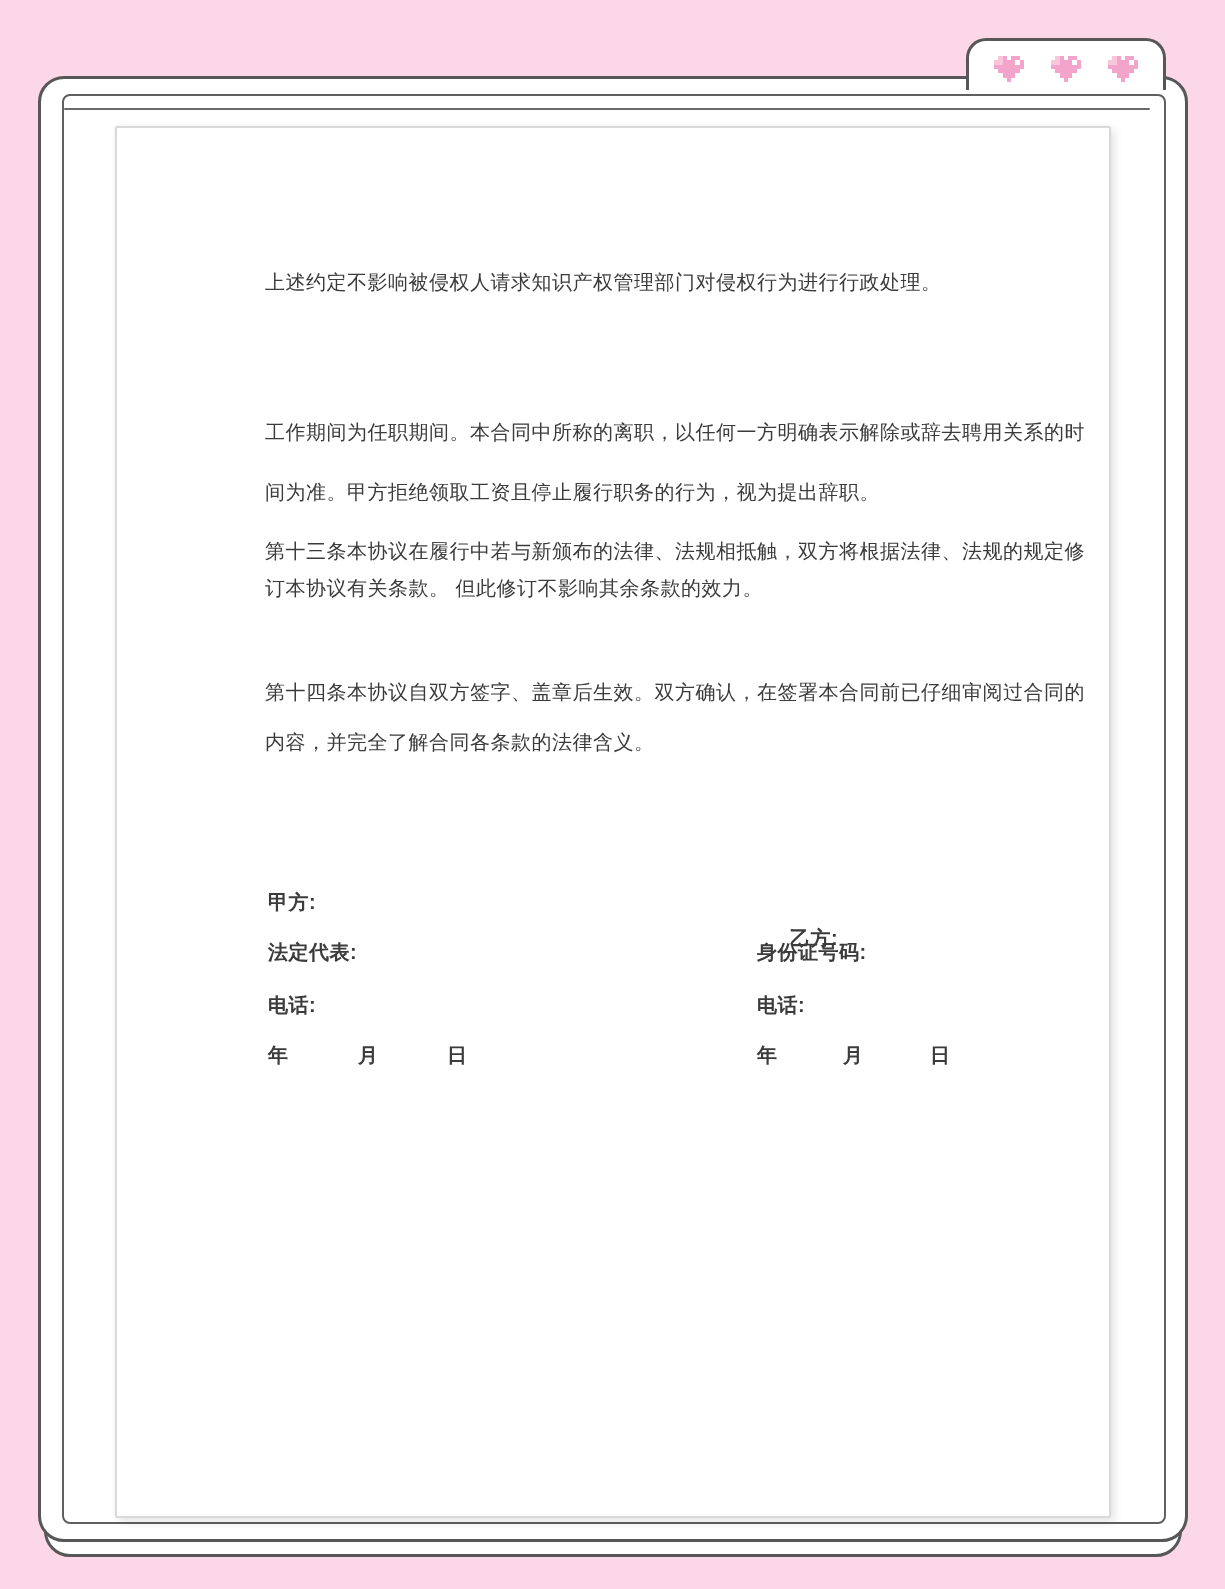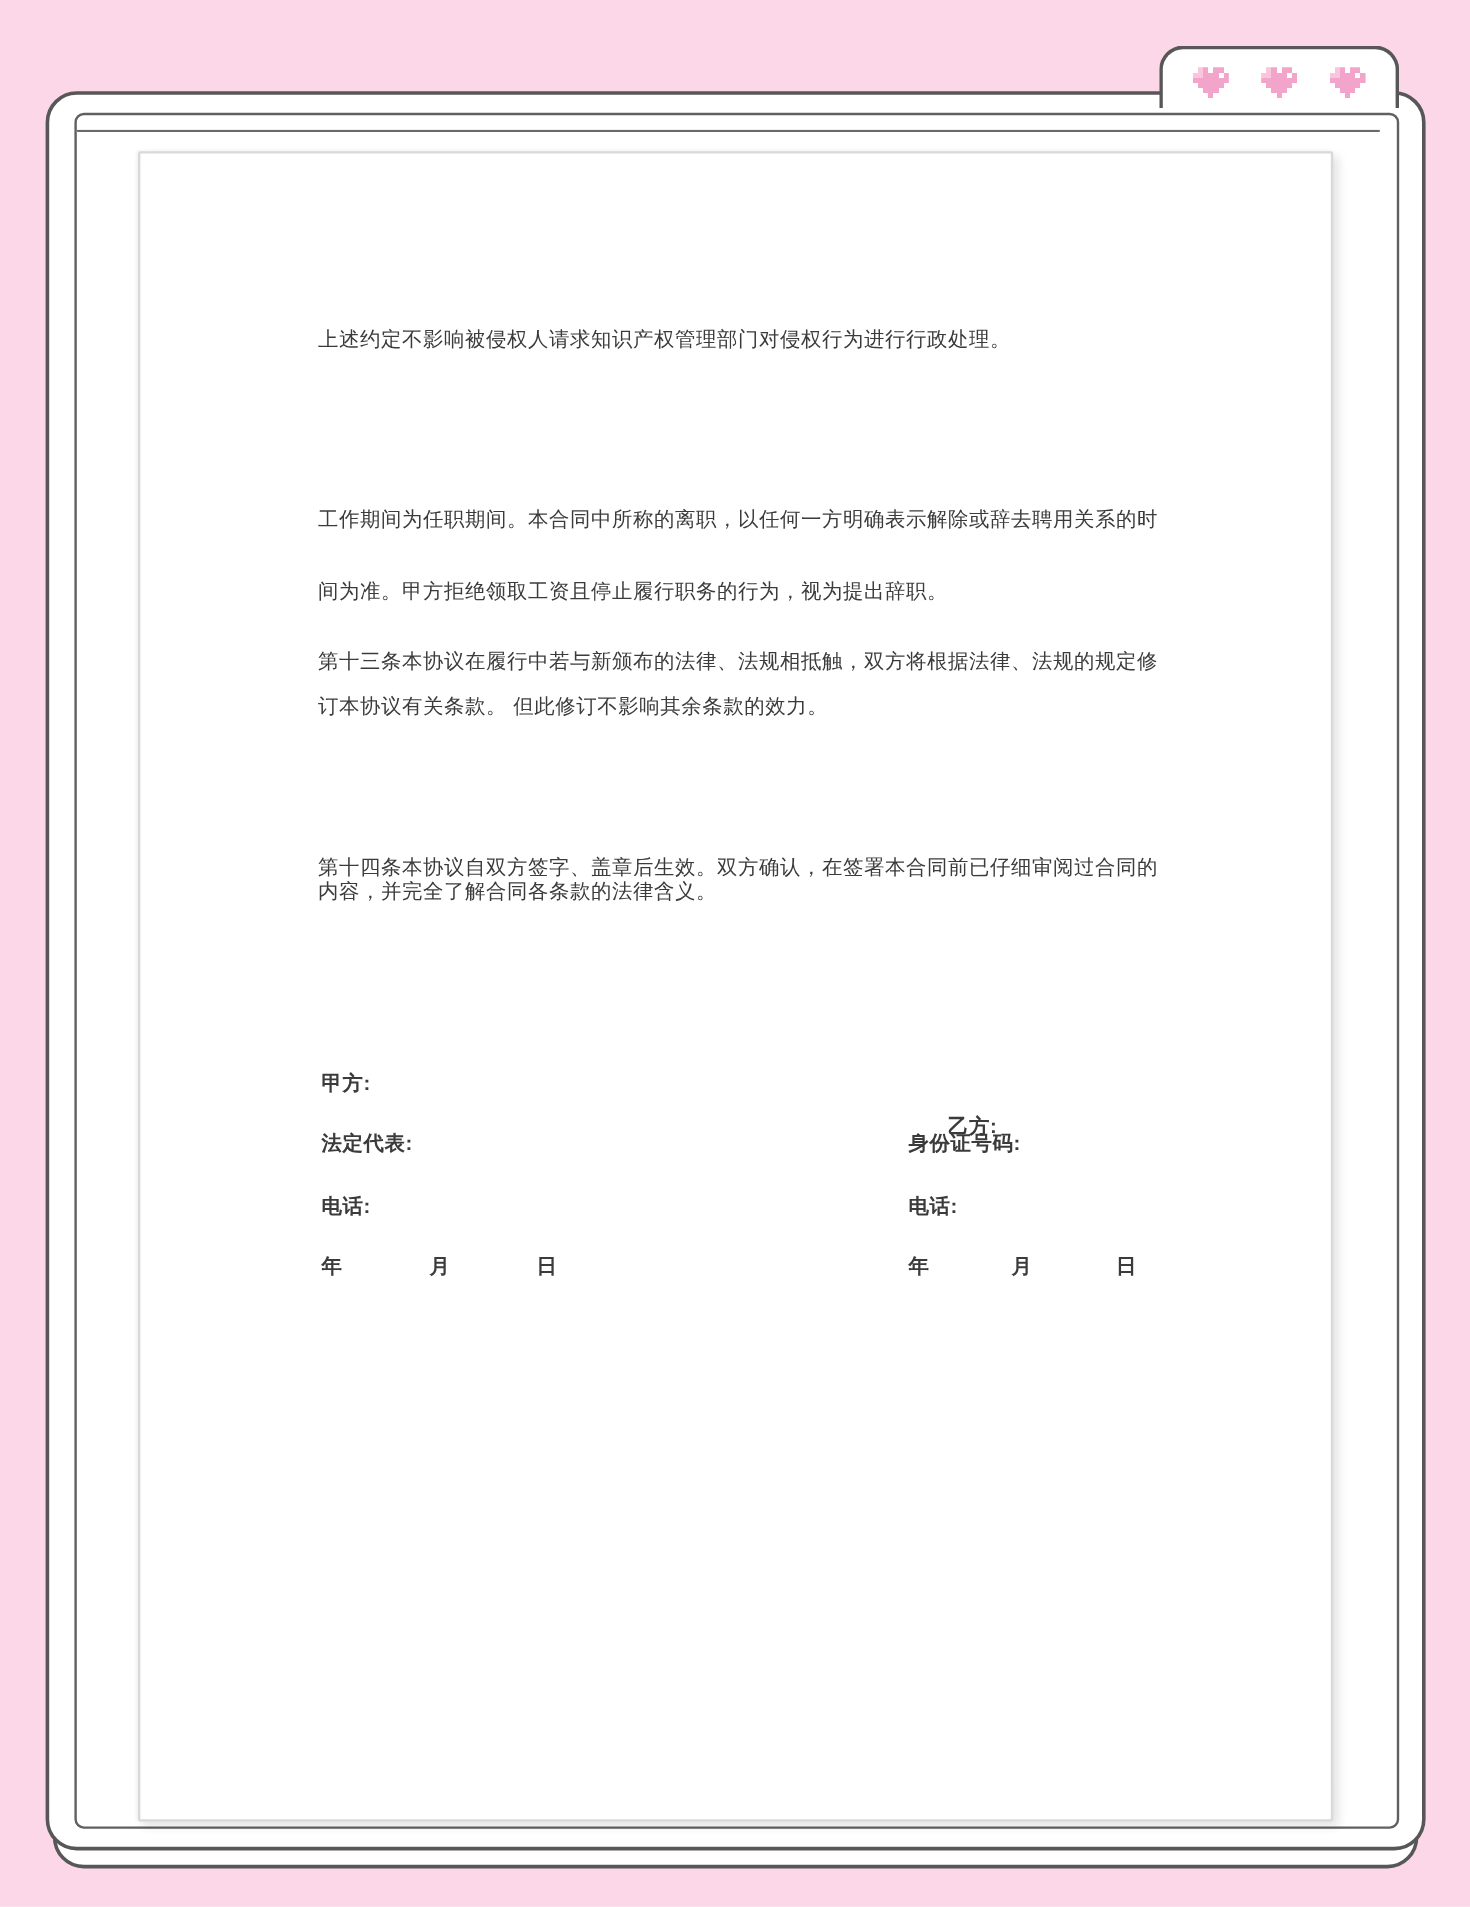--- a/index.html
+++ b/index.html
@@ -55,21 +55,21 @@
     left: 115px; top: 126px;
     width: 996px; height: 1392px;
     background: #ffffff;
     border: 2px solid #d9d9d9;
     border-radius: 2px;
     box-shadow: 4px 4px 8px rgba(0,0,0,0.10), -1px -1px 3px rgba(0,0,0,0.04);
     z-index: 7;
   }
   .tl {
     position: absolute;
-    font-size: 17px;
+    font-size: 20px;
     line-height: 21px;
     letter-spacing: 0.5px;
     color: #3b3b3b;
     font-weight: 500;
     white-space: pre;
   }
   .sig { font-weight: 600; }
 </style>
 </head>
 <body>
@@ -143,21 +143,21 @@
 <div class="document-page">
 
   <div class="tl" style="left:148px; top:144px;">上述约定不影响被侵权人请求知识产权管理部门对侵权行为进行行政处理。</div>
 
   <div class="tl" style="left:148px; top:294px;">工作期间为任职期间。本合同中所称的离职，以任何一方明确表示解除或辞去聘用关系的时</div>
   <div class="tl" style="left:148px; top:354px;text-align:center;">间为准。甲方拒绝领取工资且停止履行职务的行为，视为提出辞职。</div>
 
   <div class="tl" style="left:148px; top:400px;margin-top:13px;">第十三条本协议在履行中若与新颁布的法律、法规相抵触，双方将根据法律、法规的规定修</div>
   <div class="tl" style="left:148px; top:450px;">订本协议有关条款。 但此修订不影响其余条款的效力。</div>
 
-  <div class="tl" style="left:148px; top:584px;">第十四条本协议自双方签字、盖章后生效。双方确认，在签署本合同前已仔细审阅过合同的</div>
+  <div class="tl" style="left:148px; top:554px;">第十四条本协议自双方签字、盖章后生效。双方确认，在签署本合同前已仔细审阅过合同的</div>
   <div class="tl" style="left:148px; top:604px;">内容，并完全了解合同各条款的法律含义。</div>
 
   <div class="tl sig" style="left:151px; top:764px;">甲方:</div>
   <div class="tl sig" style="left:151px; top:814px;text-align:right;">法定代表:</div>
   <div class="tl sig" style="left:151px; top:867px;">电话:</div>
   <div class="tl sig" style="left:151px; top:917px;">年</div>
   <div class="tl sig" style="left:241px; top:917px;">月</div>
   <div class="tl sig" style="left:330px; top:917px;">日</div>
 
   <div class="tl sig" style="left:673px; top:800px;text-align:center;">乙方:</div>

